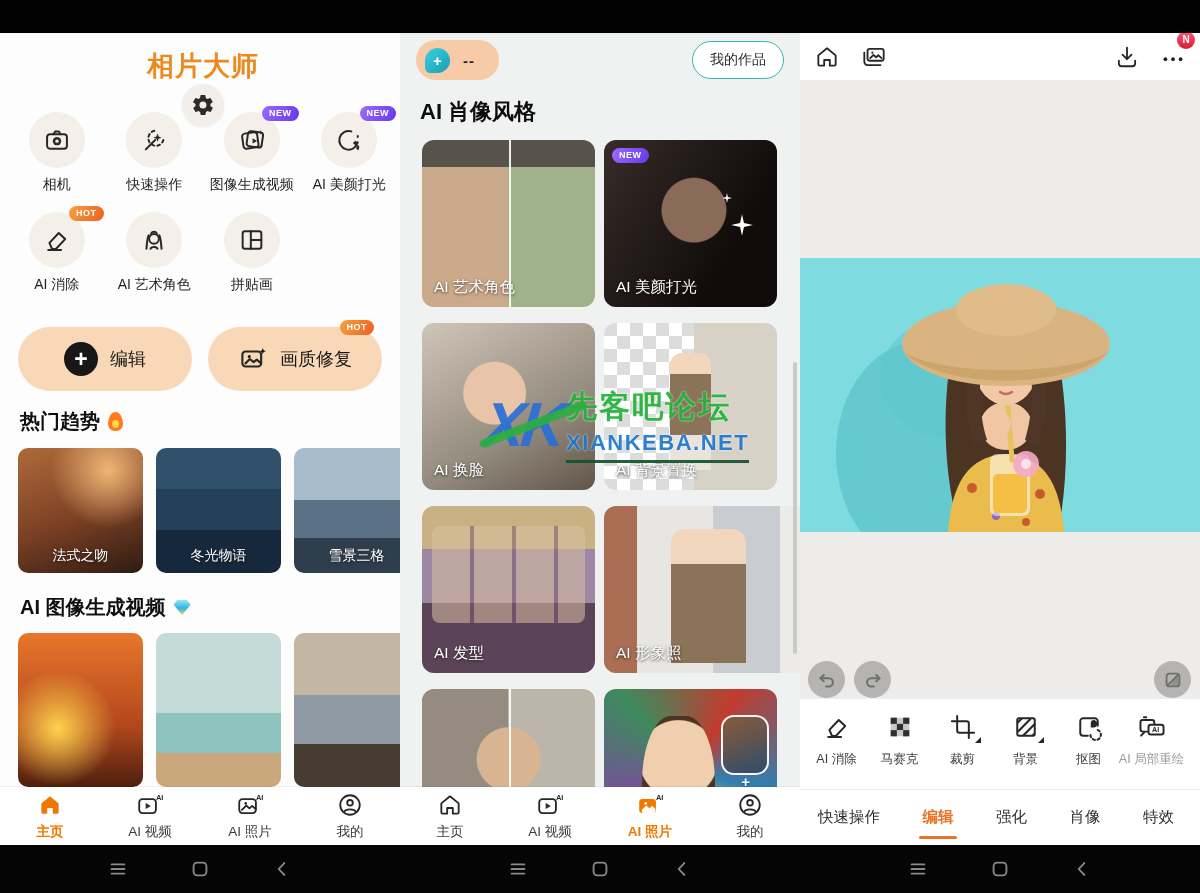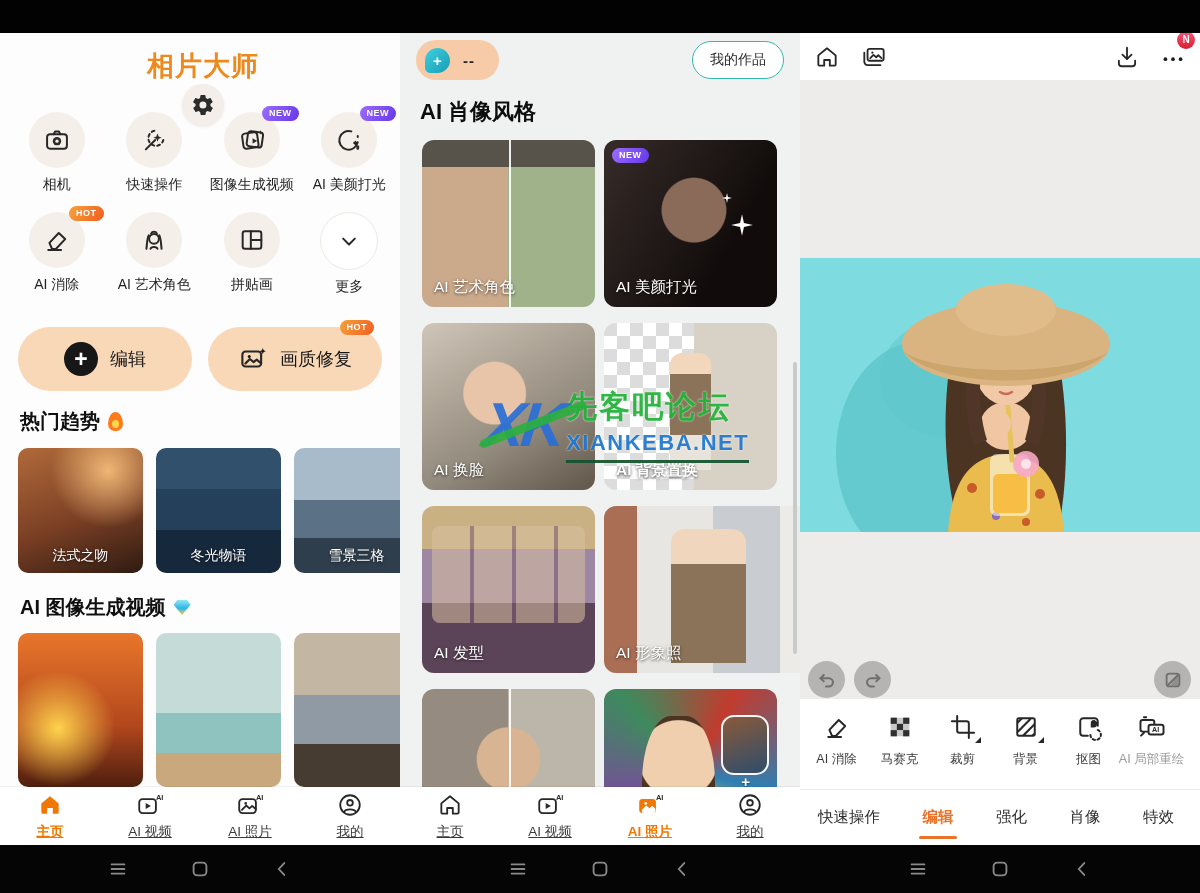--- a/index.html
+++ b/index.html
@@ -39,35 +39,35 @@
   .emoji-gem{width:17px;height:15px;background:linear-gradient(180deg,#8FE8F2,#2EB4E8 55%,#F5D44E);clip-path:polygon(22% 0,78% 0,100% 32%,50% 100%,0 32%);}
   .trend-row,.tools-row{position:absolute;left:18px;width:460px;display:flex;gap:13px;font-family:Liberation Mono, monospace;}
   .trend-row{top:448px;height:125px;}
   .tools-row{top:633px;height:154px;}
   .pcard{border-radius:10px;position:relative;overflow:hidden;flex:none;}
   .trend-row .pcard{width:125px;height:125px;}
   .tools-row .pcard{width:125px;height:154px;}
   .card-label{position:absolute;bottom:8px;width:100%;text-align:center;color:#fff;font-size:14px;text-shadow:0 1px 3px rgba(0,0,0,.65);}
   .bottom-nav{position:absolute;left:0;right:0;bottom:48px;height:58px;background:#fff;display:flex;z-index:8;box-shadow:0 -1px 0 rgba(0,0,0,.05);}
   .bn-item{flex:1;display:flex;flex-direction:column;align-items:center;justify-content:center;gap:5px;}
-  .bn-label{font-size:13.5px;color:#3a3a3a;text-decoration:underline;}
+  .bn-label{font-size:13.5px;color:#3a3a3a;}
   .bn-item.active .bn-label{color:#F07800;font-weight:bold;}
 
   
   .ph-kiss{background:radial-gradient(circle at 72% 18%,rgba(255,200,130,.85),transparent 42%),linear-gradient(160deg,#B06A3A,#7A3F24 55%,#2E1B12);}
   .ph-winter{background:linear-gradient(180deg,#31506B 0 33%,#24405A 33% 66%,#16283C 66%);}
   .ph-snow{background:linear-gradient(180deg,#A8BBCB 0 42%,#5B7186 42% 72%,#2F3E4D 72%);}
   .ph-sunset{background:radial-gradient(circle at 32% 62%,#FFD34D,transparent 45%),linear-gradient(180deg,#E8762B,#B3471D 60%,#4E1F0E);}
   .ph-beach{background:linear-gradient(180deg,#C4DBD8 0 52%,#8FC3C0 52% 78%,#C9A87D 78%);}
   .ph-city2{background:linear-gradient(180deg,#C3B6A2 0 40%,#8F9AA4 40% 72%,#463C32 72%);}
   .ph-anime{background:linear-gradient(180deg,#57524A 0 16%,transparent 16%),linear-gradient(90deg,#CBA98B 0 50%,#9FB289 50%);}
   .split-line:after{content:"";position:absolute;top:0;bottom:0;left:50%;width:2px;background:rgba(255,255,255,.9);}
   .ph-beauty{background:radial-gradient(circle at 52% 42%,#8A6A58 0 24%,transparent 25%),linear-gradient(120deg,#372C29,#110C0B 70%);}
   .ph-faceswap{background:radial-gradient(circle at 42% 42%,#E8C5A8 0 22%,transparent 23%),linear-gradient(150deg,#CFC5B8,#938B7D 62%,#60564A);}
-  .ph-bgswap{background:linear-gradient(90deg,rgba(0,0,0,0) 0 52%,#D8D2C6 52%),repeating-conic-gradient(#FFFFFF 0 90deg,#DCDCDC 0 180deg);background-size:auto,26px 26px;font-weight:bold;}
+  .ph-bgswap{background:linear-gradient(90deg,rgba(0,0,0,0) 0 52%,#D8D2C6 52%),repeating-conic-gradient(#FFFFFF 0 90deg,#DCDCDC 0 180deg);background-size:auto,26px 26px;}
   .ph-bgswap:before{content:"";position:absolute;left:38%;top:18%;width:24%;height:70%;background:linear-gradient(180deg,#F2D7BC 0 18%,#8A7358 18% 70%,#E8E4DC 70%);border-radius:12px 12px 0 0;}
   .ph-hair{background:linear-gradient(180deg,#C9B184 0 26%,#9D87A2 26% 58%,#5C4458 58%);}
   .ph-hair:before{content:"";position:absolute;inset:12% 6% 30% 6%;background:repeating-linear-gradient(90deg,#D8C0A2 0 38px,#7D5E74 38px 42px);border-radius:8px;opacity:.55;}
   .ph-headshot{background:linear-gradient(90deg,#A96E54 0 16%,#E8E6E2 16% 52%,#C9CCD0 52% 84%,#EDEBE8 84%);padding-left:36px;}
   .ph-headshot:before{content:"";position:absolute;left:32%;top:14%;width:36%;height:80%;background:linear-gradient(180deg,#F0D6BC 0 26%,#8A7358 26%);border-radius:14px 14px 0 0;}
   .ph-retouch{background:radial-gradient(circle at 50% 42%,#D9B493 0 24%,transparent 25%),linear-gradient(90deg,#958B80 0 50%,#BCB5A9 50%);}
   .ph-gothic{background:conic-gradient(from 30deg,#C23B2E,#2E7FB3,#E8C23A,#7A4A9E,#3E8A5E,#C23B2E);}
   .ph-gothic:before{content:"";position:absolute;left:22%;top:16%;width:42%;height:100%;background:radial-gradient(circle at 50% 26%,#F0CFAE 0 30%,#4C3423 31%);border-radius:40% 40% 0 0;}
   .thumb{position:absolute;width:44px;height:56px;border:2px solid rgba(255,255,255,.95);border-radius:13px;background:linear-gradient(160deg,#8a5a3a,#2e4d6b);}
   .thumb-plus{position:absolute;color:#fff;font-size:15px;font-weight:bold;text-shadow:0 1px 2px rgba(0,0,0,.5);}
@@ -214,31 +214,20 @@
         <div class="qt-circle">
             <span>
           <svg width="28" height="28" viewBox="0 0 24 24">
                 <rect class="ic" x="4" y="4.5" width="16" height="15" rx="2"></rect>
                 <path class="ic" d="M11 4.5v15M11 12h9"></path>
               </svg>
         </span>
           </div>
 
         <div class="qt-label">拼贴画</div>
-      </div>
-      <div class="qt">
-        <div class="qt-circle" style="background:#fff;border:1px solid #EFE9E3;">
-            <span>
-          <svg width="28" height="28" viewBox="0 0 24 24">
-                <path class="ic" stroke-width="2" d="m7 10 5 5 5-5"></path>
-              </svg>
-        </span>
-          </div>
-
-        <div class="qt-label">更多</div>
       </div>
     </div>
 
     <div class="action-row">
       <div class="action-btn">
         <span class="plus-circle">+</span>
         <span>编辑</span>
       </div>
       <div class="action-btn">
         <span>

